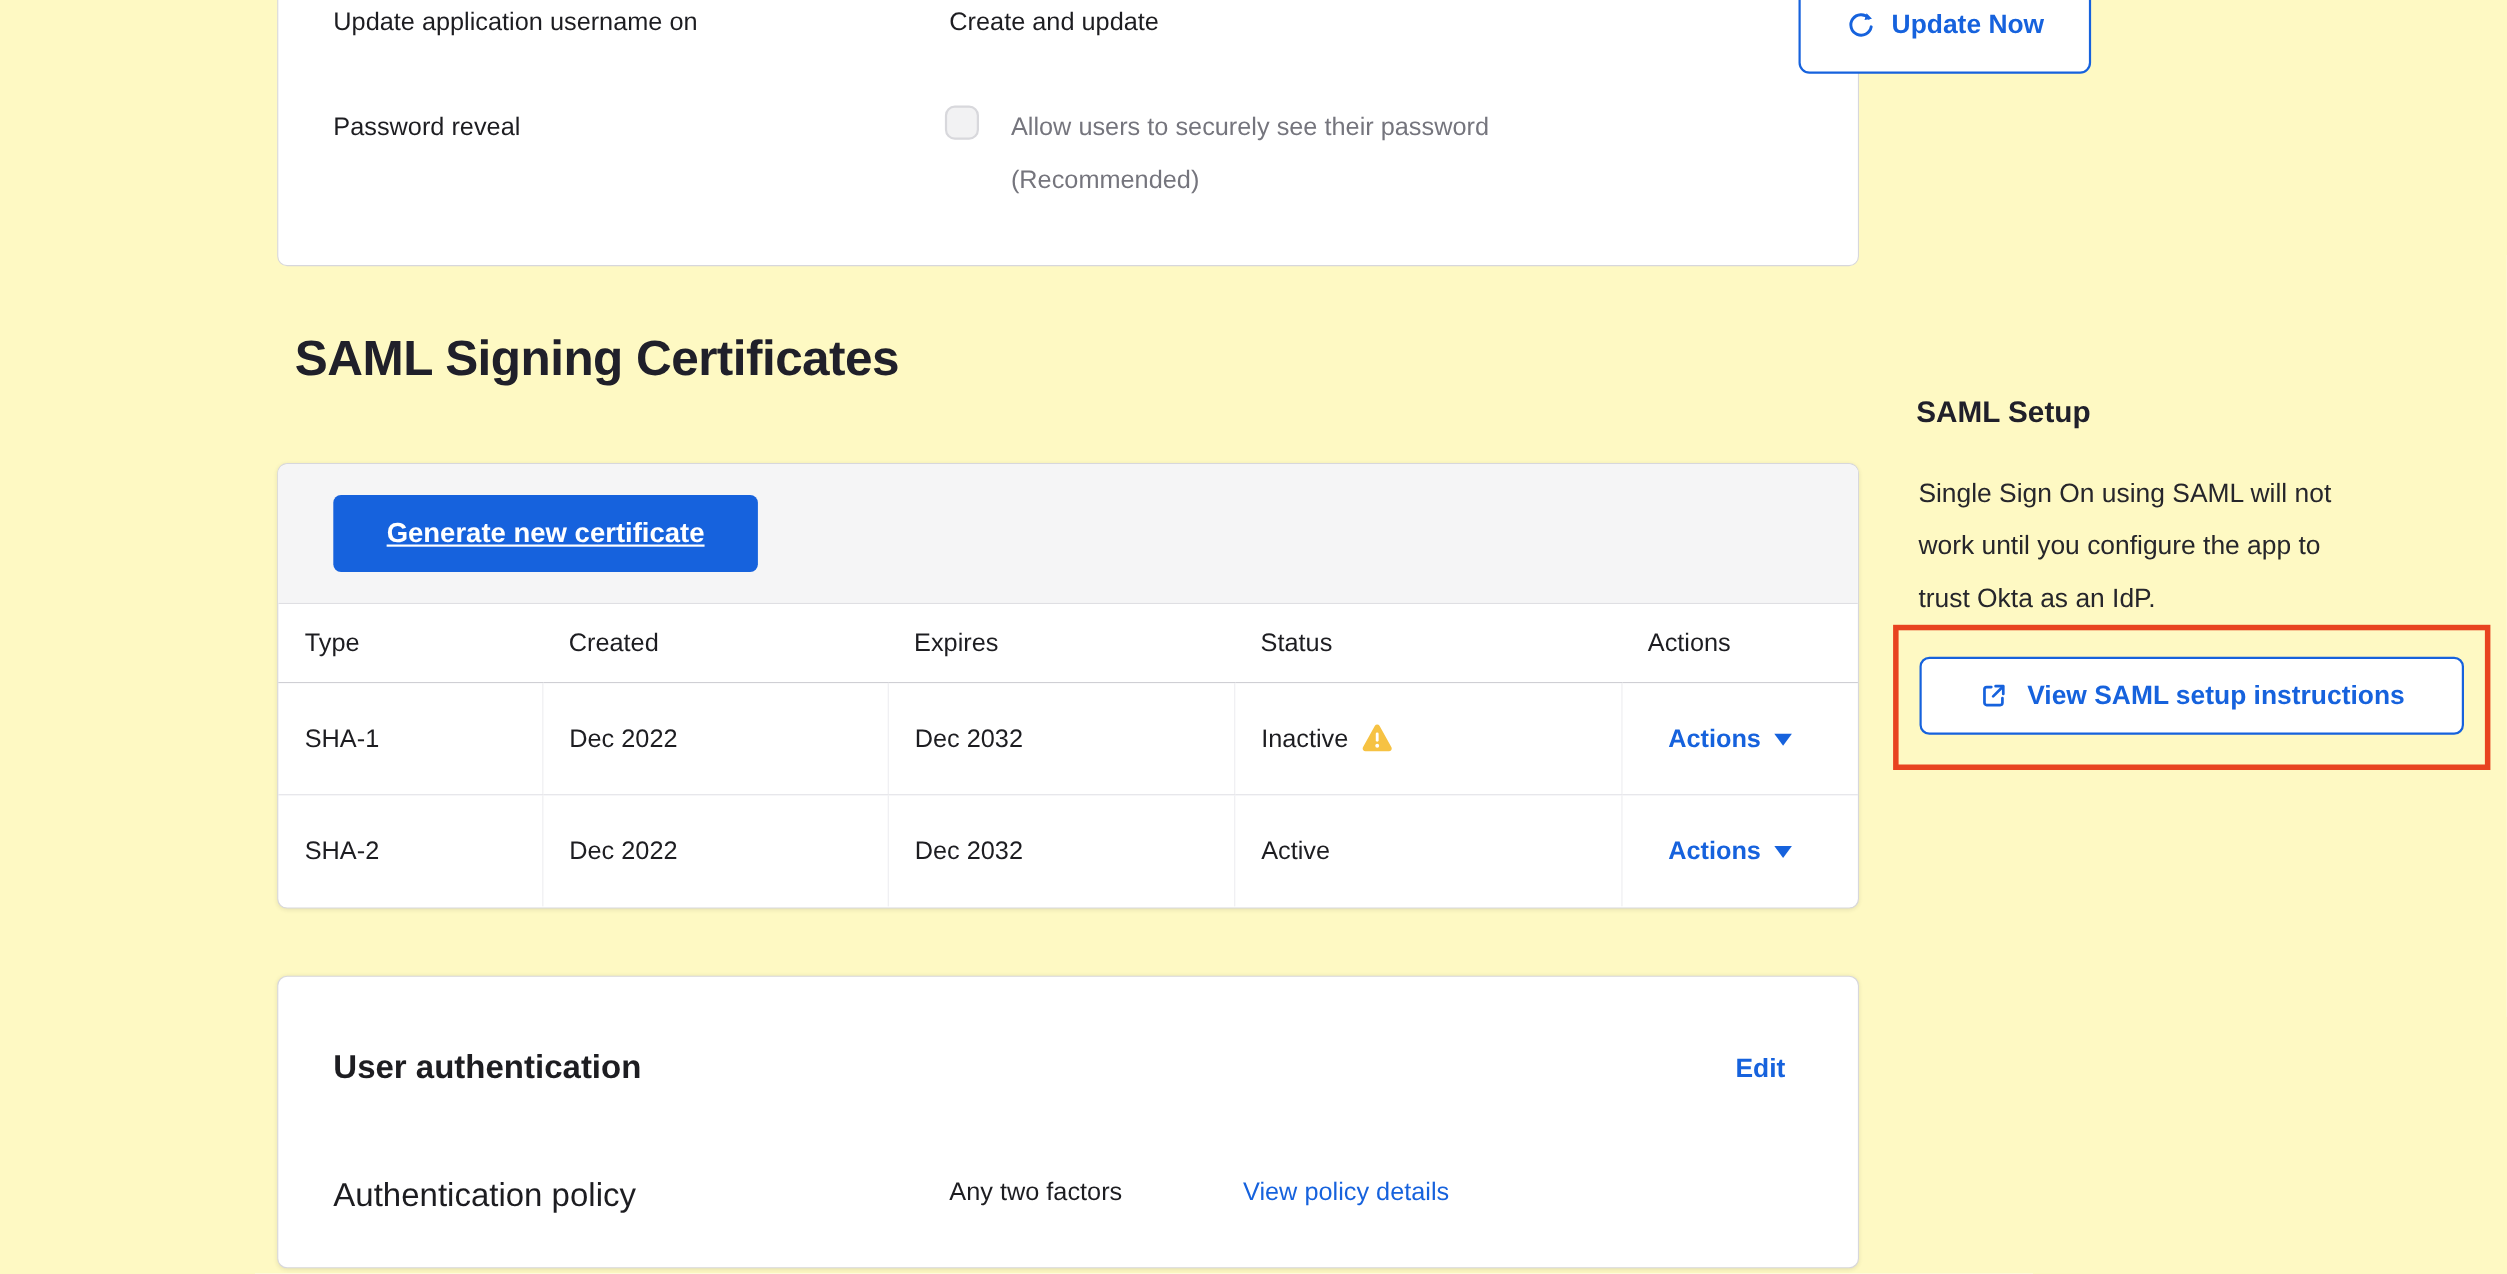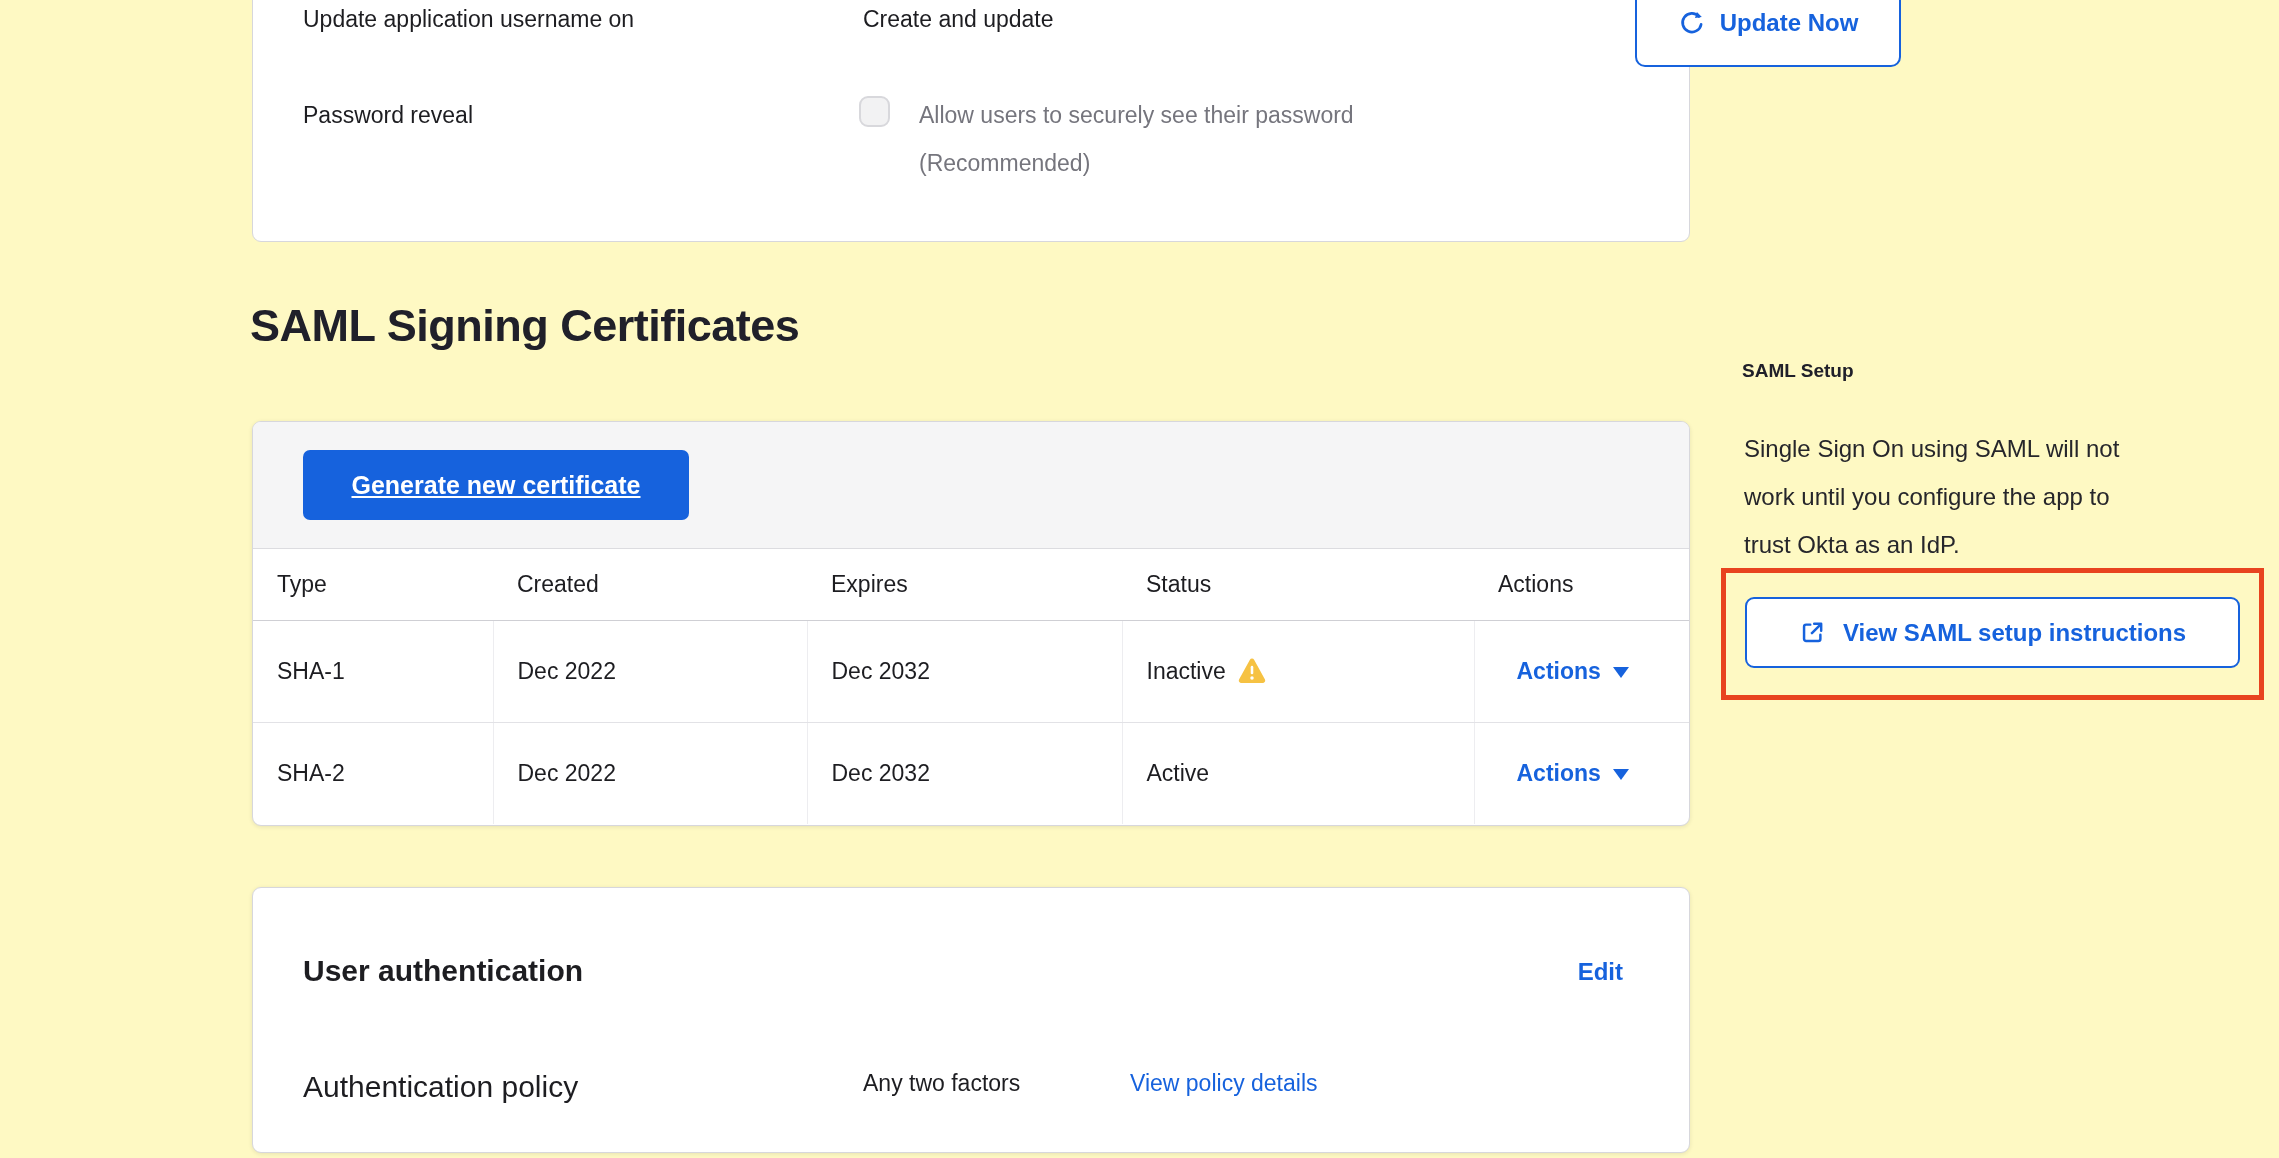--- a/index.html
+++ b/index.html
@@ -44,21 +44,21 @@
   .checkbox {
     position:absolute; left:858px; top:95px;
     width:31px; height:31px;
     background:#f2f2f3;
     border:2px solid #d8d8dc;
     border-radius:9px;
   }
 
   
   .page-title {
-    position:absolute; left:250px; top:300px;
+    position:absolute; left:268px; top:300px;
     font-size:45px; font-weight:bold; letter-spacing:-0.5px;
     color:#20202a;
   }
 
   
   .toolbar {
     position:absolute; left:0; top:0; width:100%; height:127px;
     background:#f5f5f6;
     border-bottom:1px solid #dcdce0;
     border-radius:8px 8px 0 0;
@@ -102,21 +102,21 @@
     width:0; height:0;
     border-left:8px solid transparent;
     border-right:8px solid transparent;
     border-top:11px solid #1662dd;
     display:inline-block; margin-top:3px;
   }
 
   
   .saml-title {
     position:absolute; left:1742px; top:360px;
-    font-size:19px; font-weight:bold; color:#20202a;text-align:right;
+    font-size:27px; font-weight:bold; color:#20202a;text-align:right;
   }
   .saml-desc {
     position:absolute; left:1744px; top:425px;
     font-size:24px; line-height:48px; color:#26262b;
     white-space:pre-line;
   }
   .annotation-box {
     position:absolute; left:1721px; top:568px;
     width:543px; height:132px;
     border:5px solid #e8431f;

